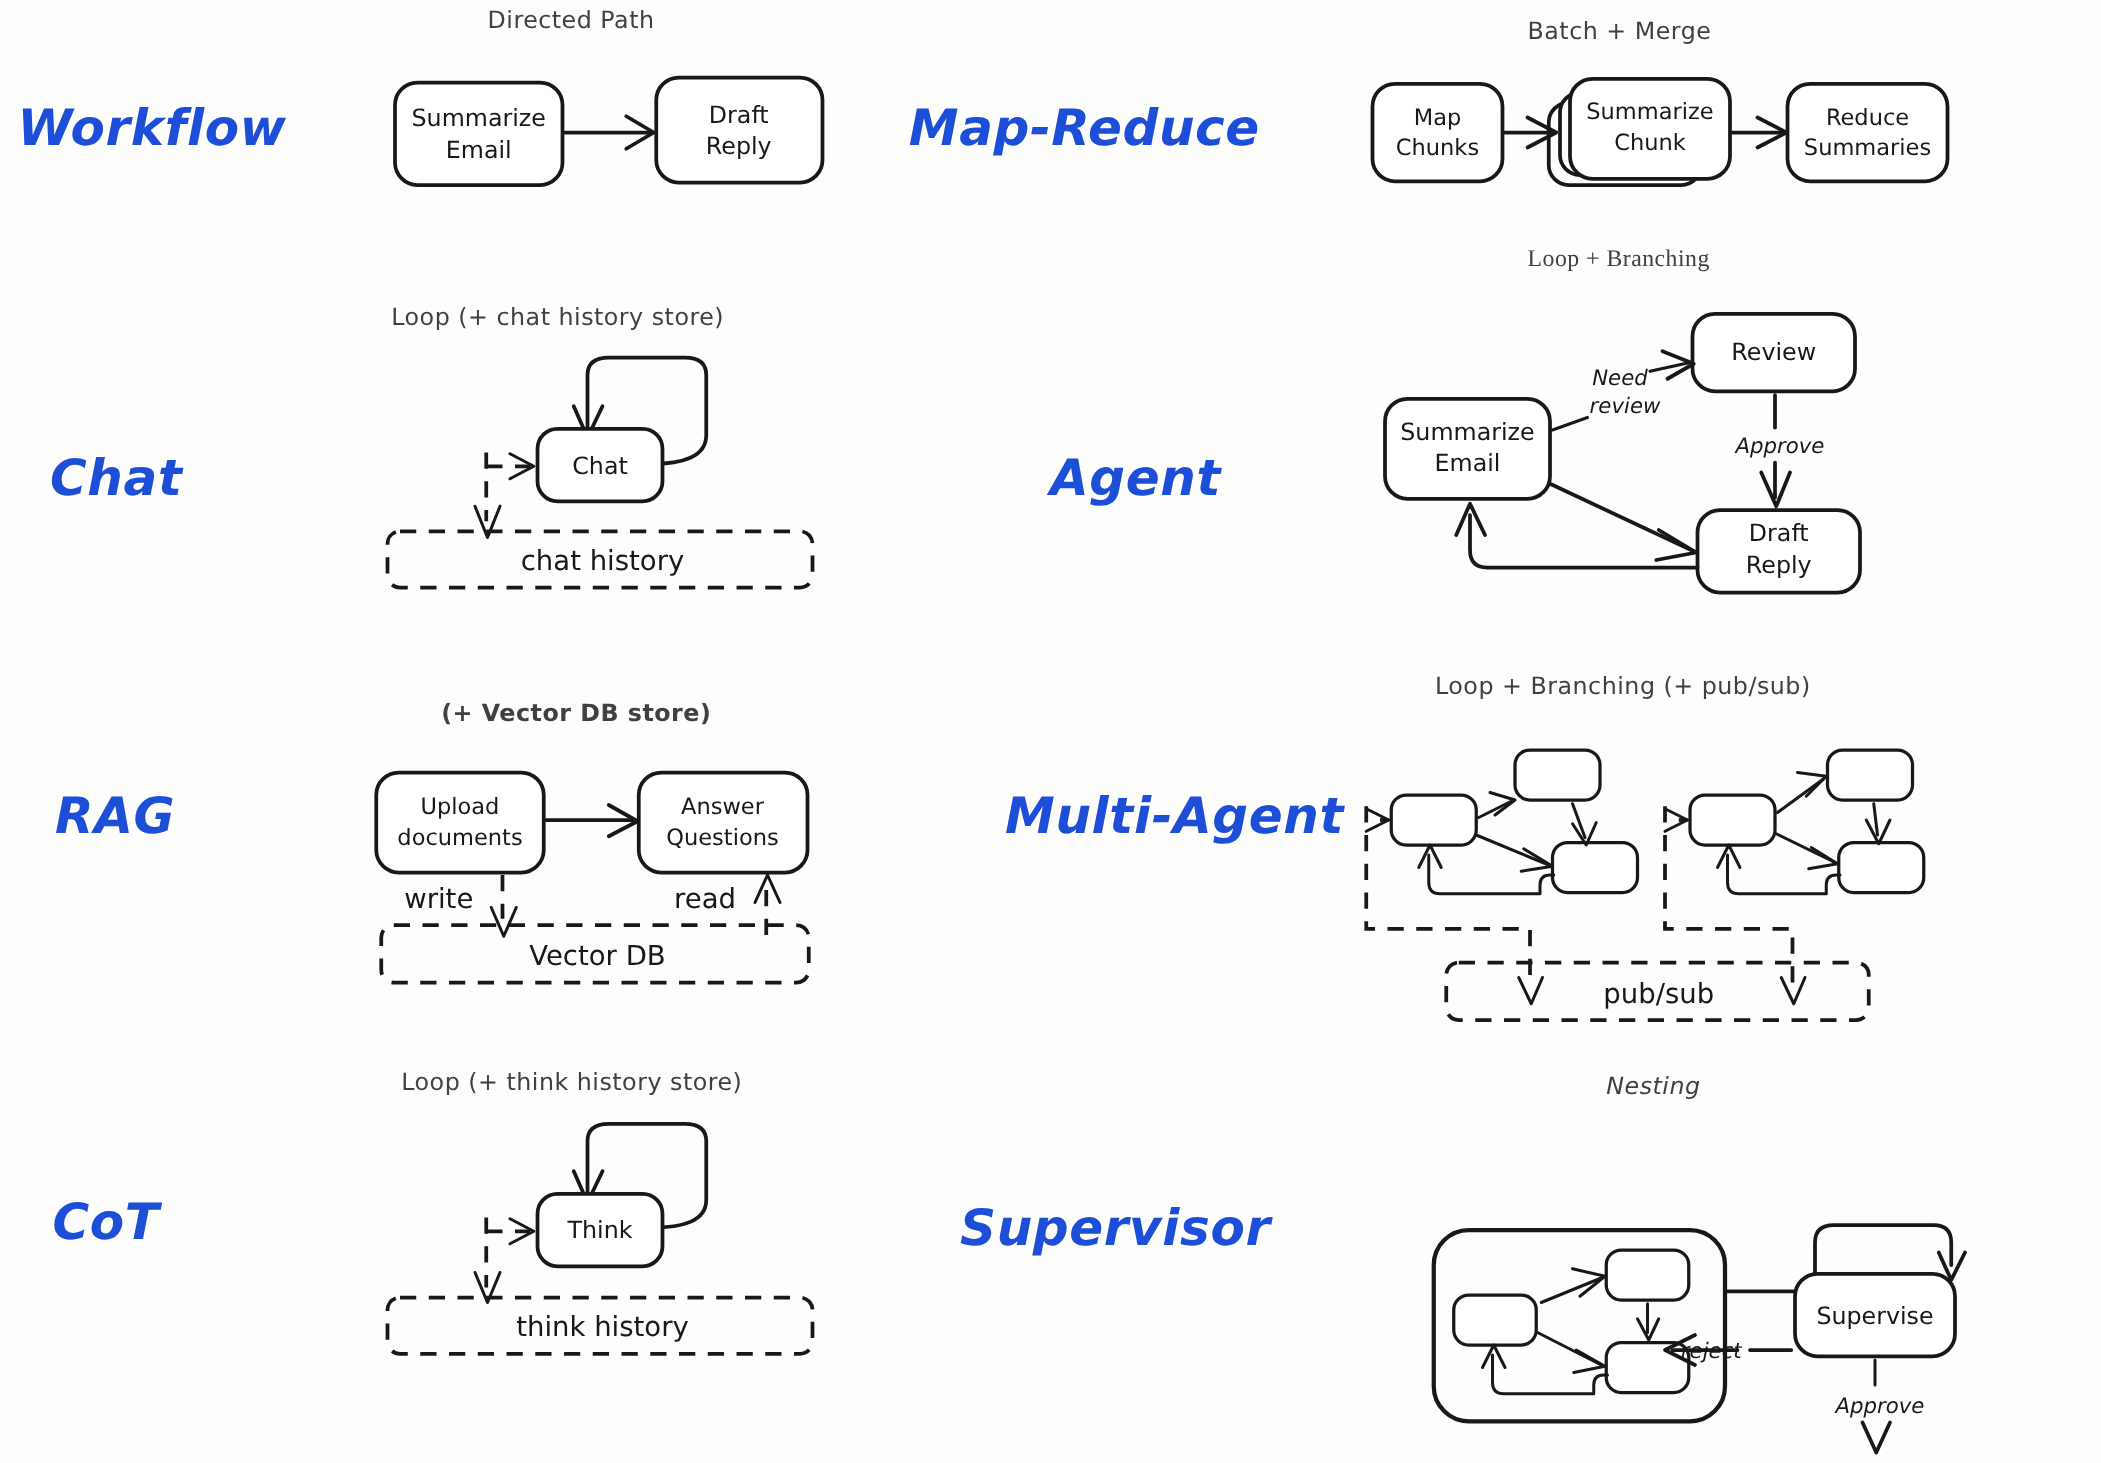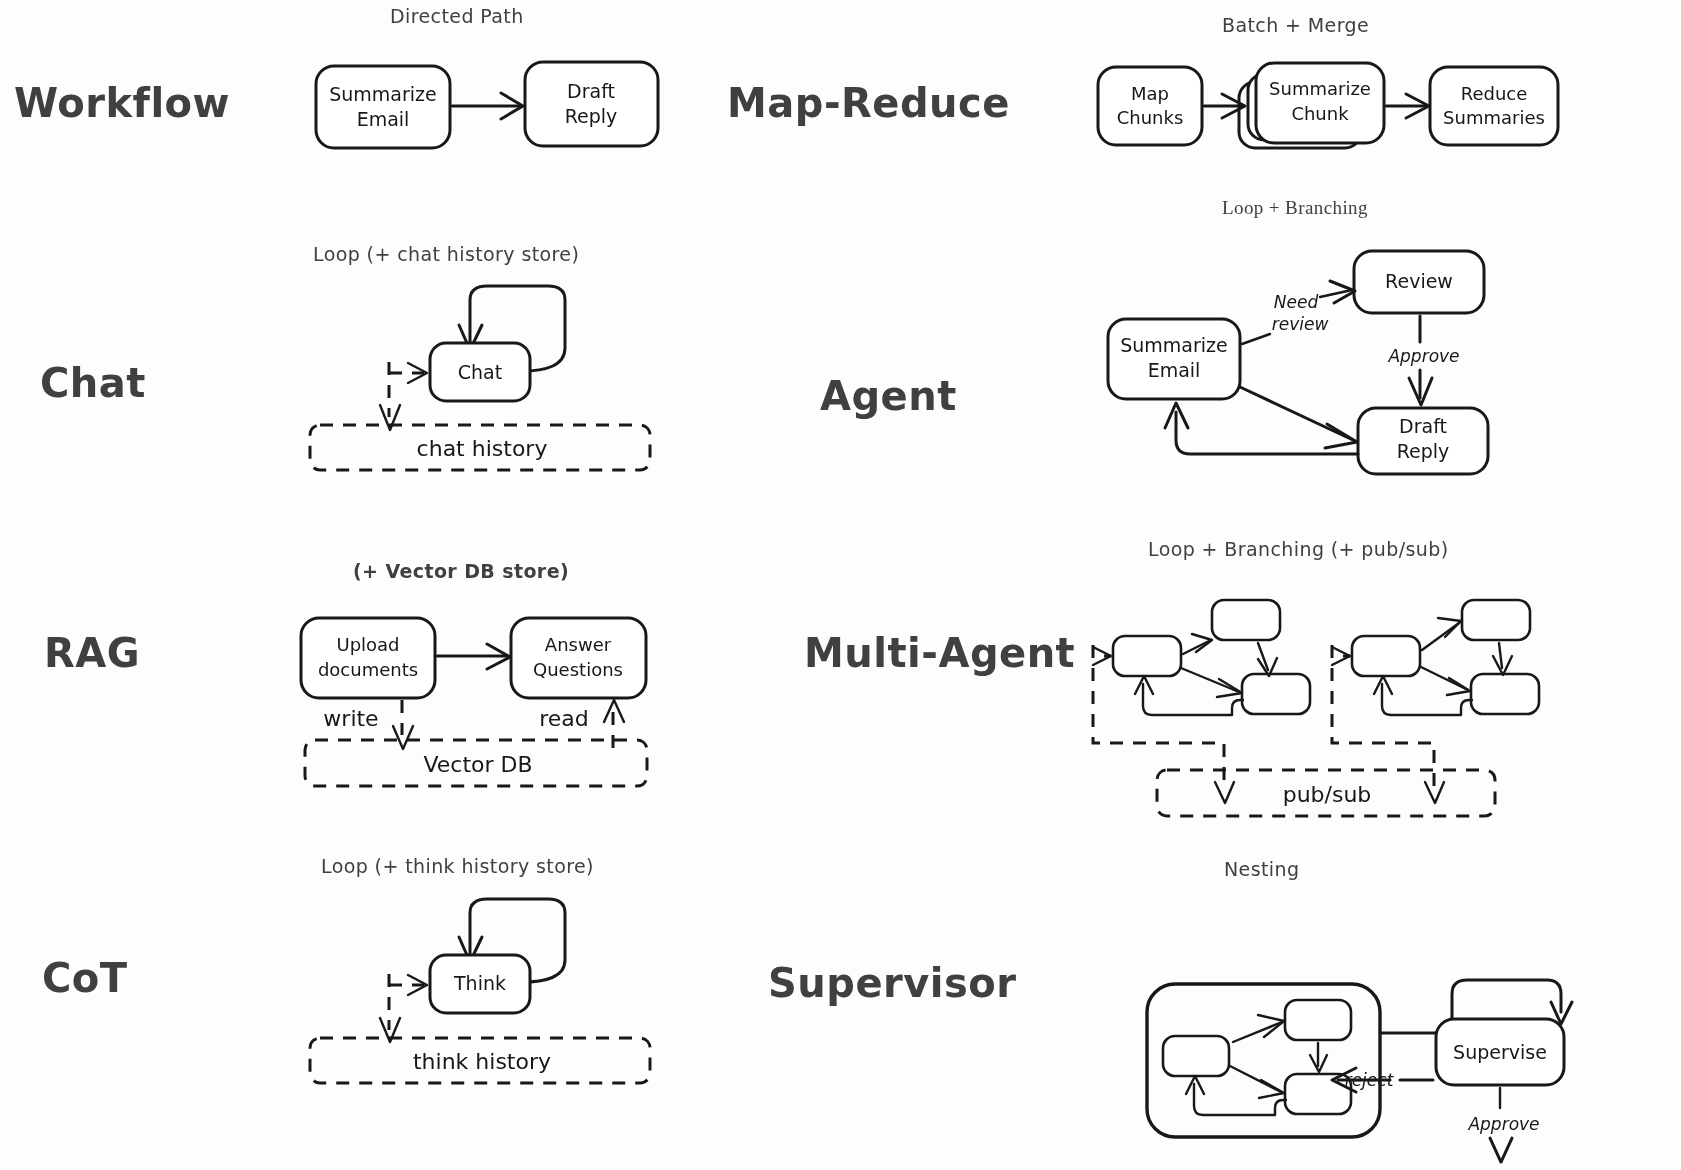--- a/index.html
+++ b/index.html
@@ -8,22 +8,23 @@
     background:#fdfdfc;
     font-family:"DejaVu Sans","Liberation Sans",sans-serif;
     overflow:hidden;
     position:relative;
   }
   .canvas{position:absolute;left:0;top:0;width:1681px;height:1170px;}
   .row-label{
     position:absolute;
     font-family:"DejaVu Sans","Liberation Sans",sans-serif;
     font-size:40px;
+    font-style:italic;
     font-weight:600;
-    color:#404040;
+    color:#1d4ed8;
     letter-spacing:0.5px;
     white-space:nowrap;
   }
   .caption{
     position:absolute;
     font-family:"DejaVu Sans","Liberation Sans",sans-serif;
     font-size:19px;
     color:#404040;
     white-space:nowrap;
     letter-spacing:0.4px;
@@ -55,32 +56,32 @@
 </style>
 </head>
 <body>
 
 <div class="row-label" style="left:14px;top:80px;">Workflow</div>
 <div class="row-label" style="left:40px;top:360px;">Chat</div>
 <div class="row-label" style="left:44px;top:630px;text-align:center;">RAG</div>
 <div class="row-label" style="left:42px;top:955px;">CoT</div>
 
 <div class="row-label" style="left:727px;top:80px;">Map-Reduce</div>
-<div class="row-label" style="left:820px;top:360px;margin-top:13px;">Agent</div>
+<div class="row-label" style="left:840px;top:360px;">Agent</div>
 <div class="row-label" style="left:804px;top:630px;">Multi-Agent</div>
 <div class="row-label" style="left:768px;top:960px;">Supervisor</div>
 
 <div class="caption" style="left:390px;top:5px;">Directed Path</div>
 <div class="caption" style="left:1222px;top:14px;">Batch + Merge</div>
 <div class="caption" style="left:313px;top:243px;">Loop (+ chat history store)</div>
 <div class="caption" style="left:1222px;top:197px;font-family:Liberation Serif, serif;">Loop + Branching</div>
 <div class="caption" style="left:353px;top:560px;font-weight:bold;">(+ Vector DB store)</div>
 <div class="caption" style="left:1148px;top:538px;">Loop + Branching (+ pub/sub)</div>
 <div class="caption" style="left:310px;top:855px;margin-left:11px;">Loop (+ think history store)</div>
-<div class="caption" style="left:1224px;top:858px;">Nesting</div>
+<div class="caption" style="left:1285px;top:858px;font-style:italic;">Nesting</div>
 
 <svg class="canvas" viewBox="0 0 1681 1170">
 
   <g>
     <rect class="nd" x="316" y="66" width="134" height="82" rx="18"></rect>
     <text class="ntxt" x="383" y="101">Summarize</text>
     <text class="ntxt" x="383" y="126">Email</text>
 
     <rect class="nd" x="525" y="62" width="133" height="84" rx="18"></rect>
     <text class="ntxt" x="591" y="98">Draft</text>

